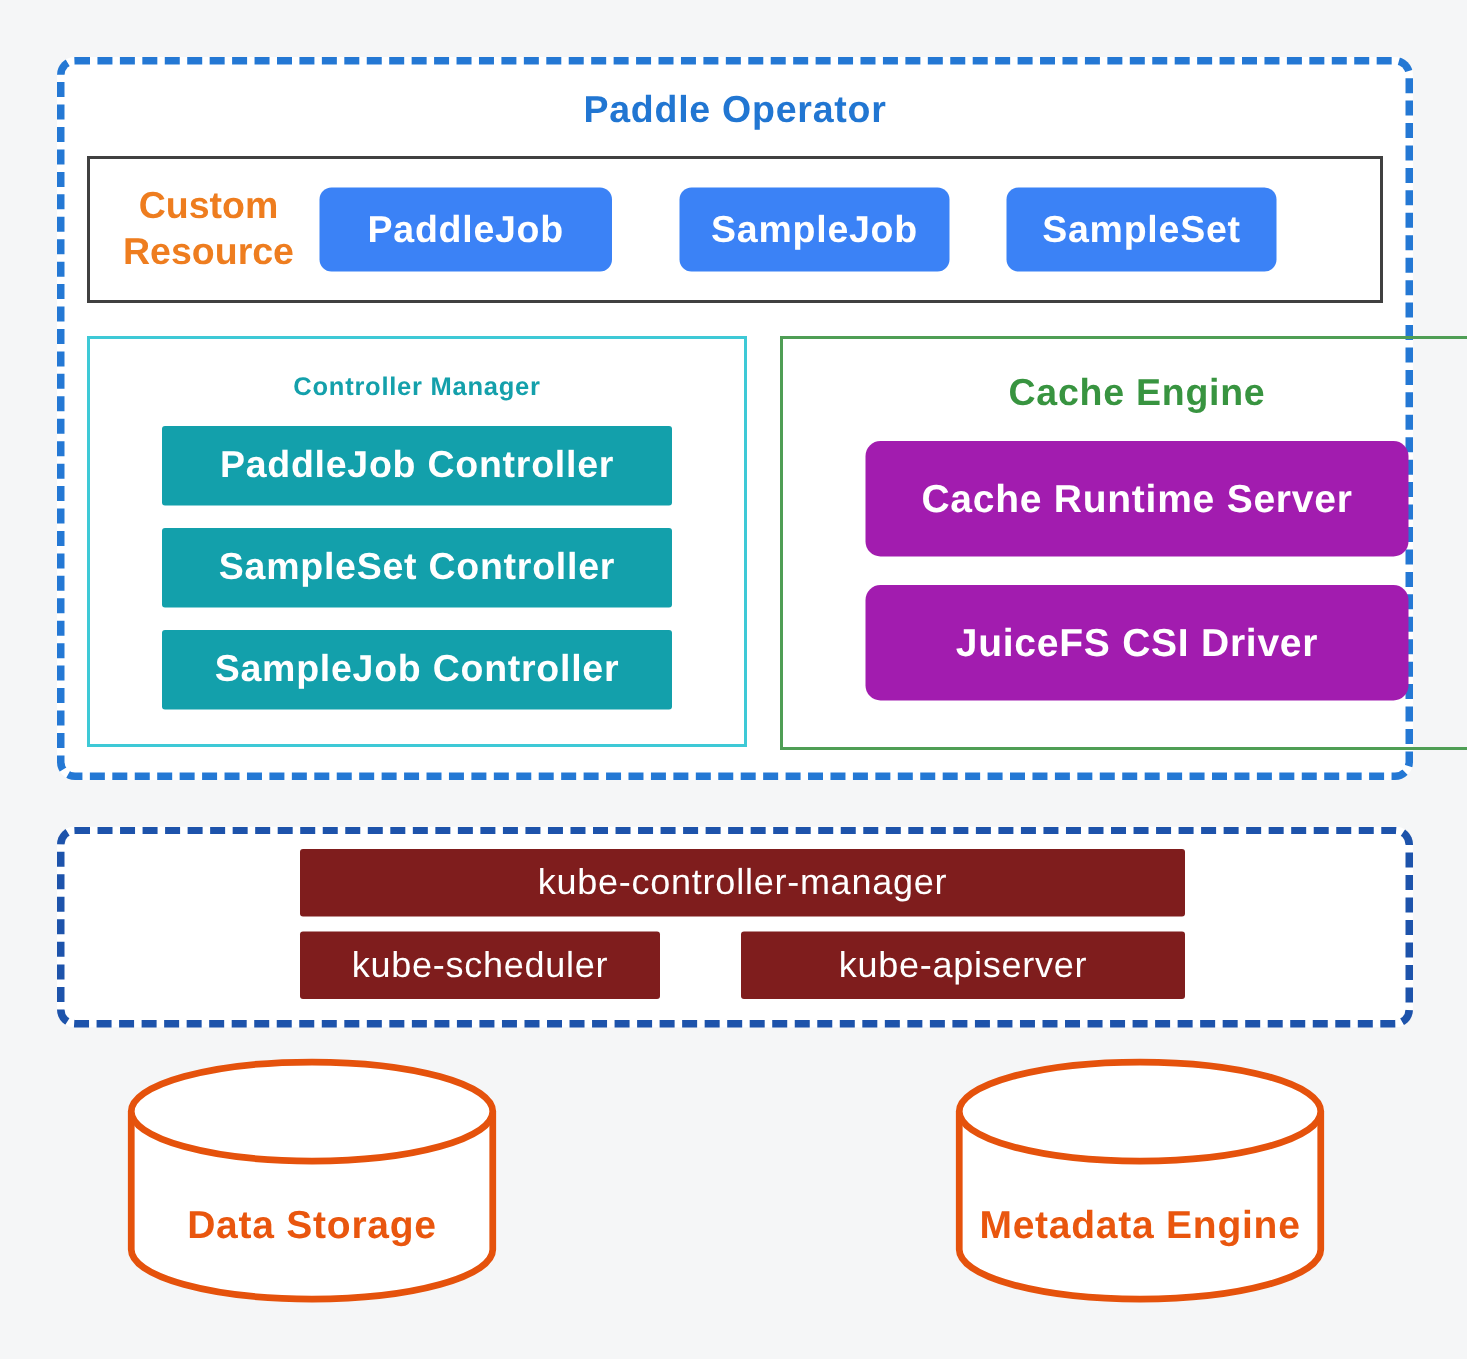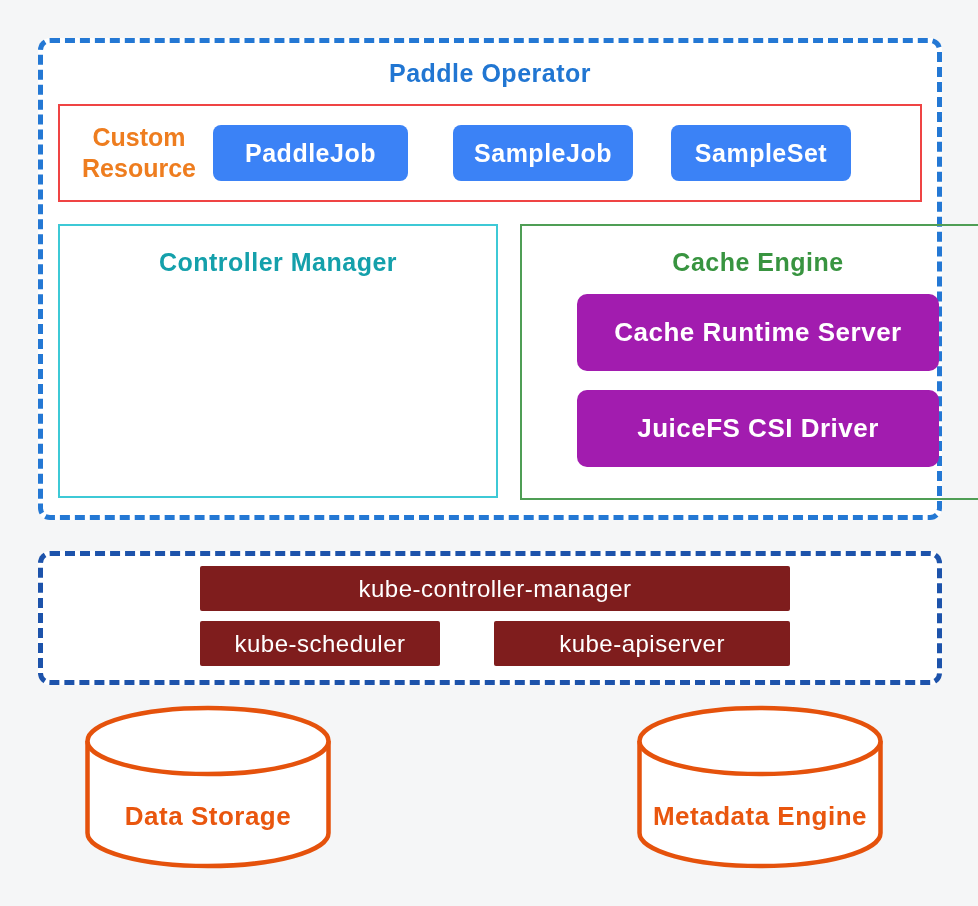--- a/index.html
+++ b/index.html
@@ -40,21 +40,21 @@
     font-weight: 700;
     color: #2176d2;
     letter-spacing: 0.5px;
   }
   
   .cr-box {
     position: absolute;
     left: 15px; top: 61px;
     width: 864px; height: 98px;
     box-sizing: border-box;
-    border: 2px solid #ef4444;
+    border: 2px solid #404040;
     display: flex;
     align-items: center;
     padding-left: 15px;
   }
   .cr-label {
     width: 128px;
     text-align: center;
     font-size: 25px;
     font-weight: 700;
     color: #ee7d1f;
@@ -79,21 +79,21 @@
   .cm-box {
     position: absolute;
     left: 15px; top: 181px;
     width: 440px; height: 274px;
     box-sizing: border-box;
     border: 2px solid #3ec9d6;
   }
   .cm-title {
     margin-top: 22px;
     text-align: center;
-    font-size: 25px;
+    font-size: 17px;
     font-weight: 700;
     color: #14a0ab;
     letter-spacing: 0.5px;
   }
   .cm-bars {
     margin-top: 16px;
     display: flex;
     flex-direction: column;
     align-items: center;
     gap: 15px;
@@ -191,20 +191,25 @@
 
     <div class="cr-box">
       <div class="cr-label">Custom Resource</div>
       <div class="pill b1">PaddleJob</div>
       <div class="pill b3">SampleJob</div>
       <div class="pill b2">SampleSet</div>
     </div>
 
     <div class="cm-box">
       <div class="cm-title">Controller Manager</div>
+      <div class="cm-bars">
+        <div class="bar-teal">PaddleJob Controller</div>
+        <div class="bar-teal">SampleSet Controller</div>
+        <div class="bar-teal">SampleJob Controller</div>
+      </div>
     </div>
 
     <div class="ce-box">
       <div class="ce-title">Cache Engine</div>
       <div class="ce-bars">
         <div class="bar-green">Cache Runtime Server</div>
         <div class="bar-green">JuiceFS CSI Driver</div>
       </div>
     </div>
   </section>

